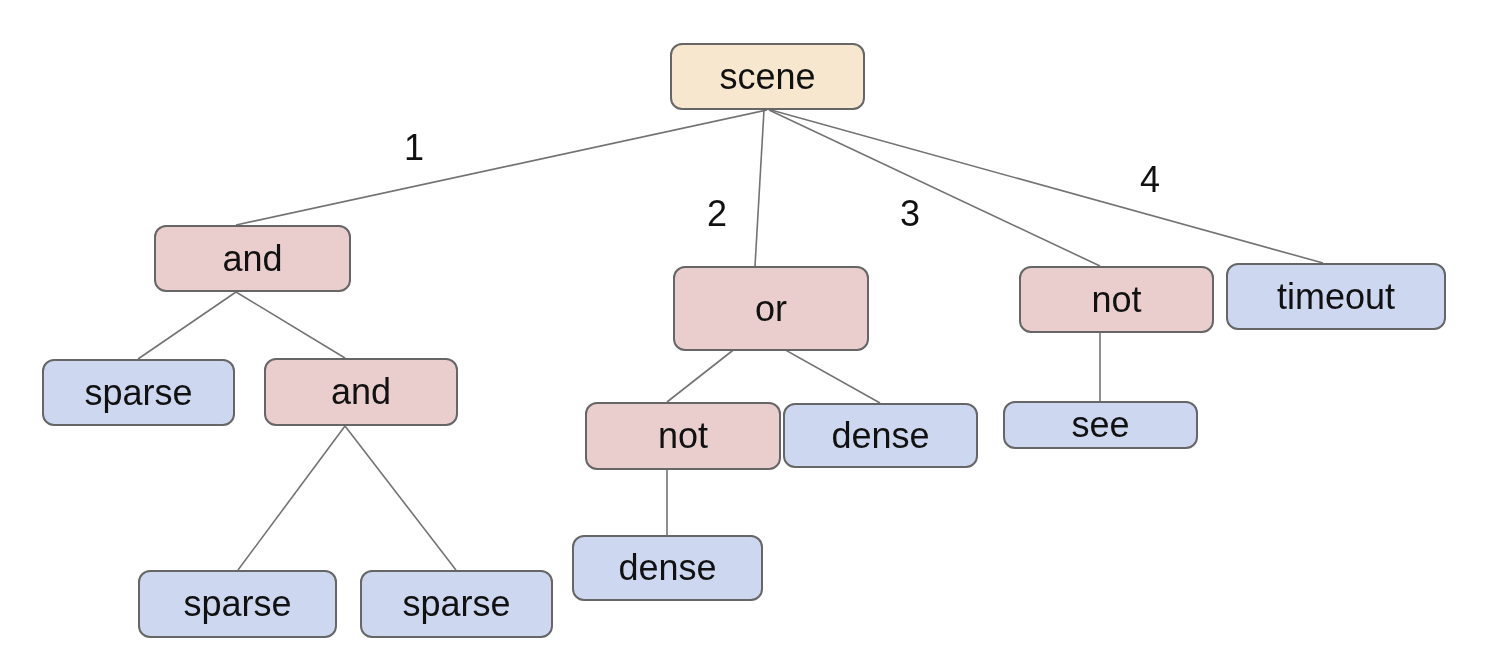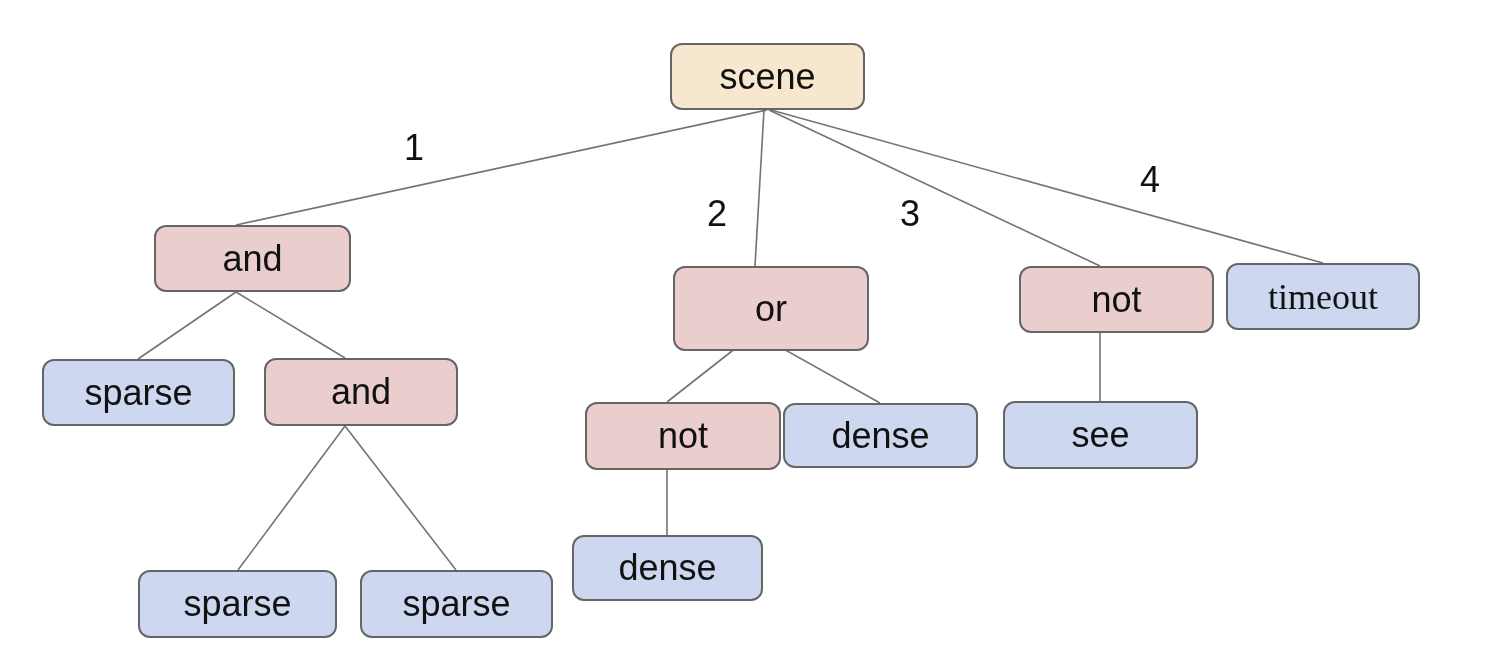--- a/index.html
+++ b/index.html
@@ -66,28 +66,28 @@
     <line x1="755" y1="333" x2="880" y2="403"></line>
     <line x1="667" y1="470" x2="667" y2="535"></line>
     <line x1="1100" y1="333" x2="1100" y2="401"></line>
   </svg>
 
   <div class="node root" style="left:670px;  top:43px;  width:195px; height:67px;">scene</div>
 
   <div class="node op" style="left:138px;  top:225px; width:197px; height:67px;">and</div>
   <div class="node op" style="left:657px;  top:266px; width:196px; height:85px;">or</div>
   <div class="node op" style="left:1003px; top:266px; width:195px; height:67px;">not</div>
-  <div class="node leaf" style="left:1226px; top:263px; width:194px; height:67px;font-family:Liberation Serif, serif;">timeout</div>
+  <div class="node leaf" style="left:1226px; top:263px; width:220px; height:67px;">timeout</div>
 
   <div class="node leaf" style="left:42px;   top:359px; width:193px; height:67px;">sparse</div>
   <div class="node op" style="left:248px;  top:358px; width:194px; height:68px;">and</div>
 
   <div class="node op" style="left:569px;  top:402px; width:196px; height:68px;">not</div>
   <div class="node leaf" style="left:783px;  top:403px; width:195px; height:65px;">dense</div>
-  <div class="node leaf" style="left:1003px; top:401px; width:195px; height:68px;">see</div>
+  <div class="node leaf" style="left:1003px; top:401px; width:195px; height:48px;">see</div>
 
   <div class="node leaf" style="left:572px;  top:535px; width:191px; height:66px;">dense</div>
   <div class="node leaf" style="left:138px;  top:570px; width:199px; height:68px;">sparse</div>
   <div class="node leaf" style="left:360px;  top:570px; width:193px; height:68px;">sparse</div>
 
   <div class="edge-label" style="left:414px;  top:148px;">1</div>
   <div class="edge-label" style="left:717px;  top:214px;">2</div>
   <div class="edge-label" style="left:910px;  top:214px;">3</div>
   <div class="edge-label" style="left:1150px; top:180px;">4</div>
 

